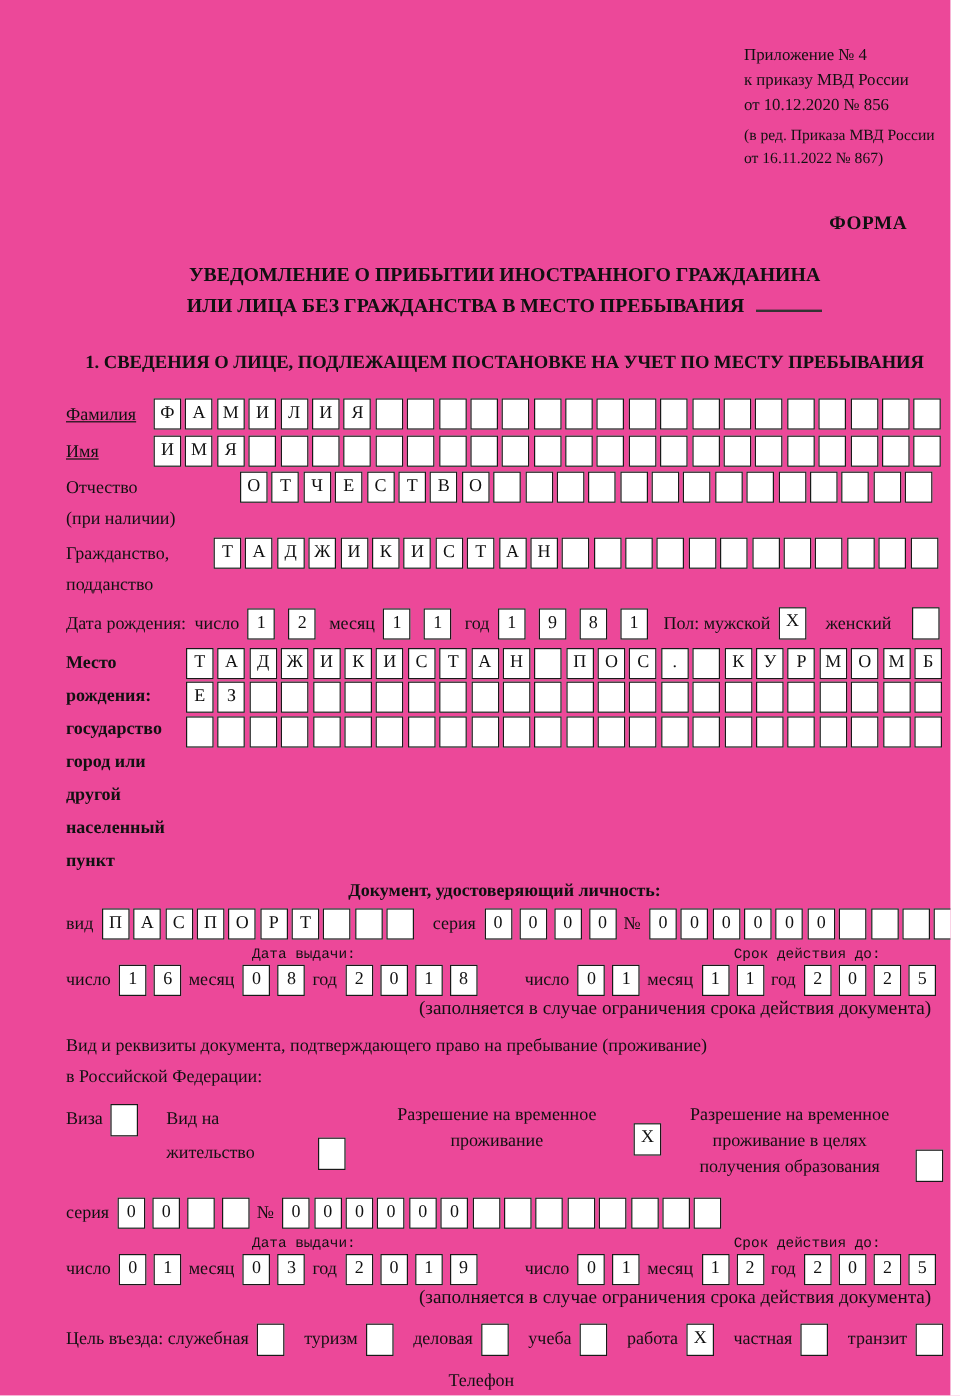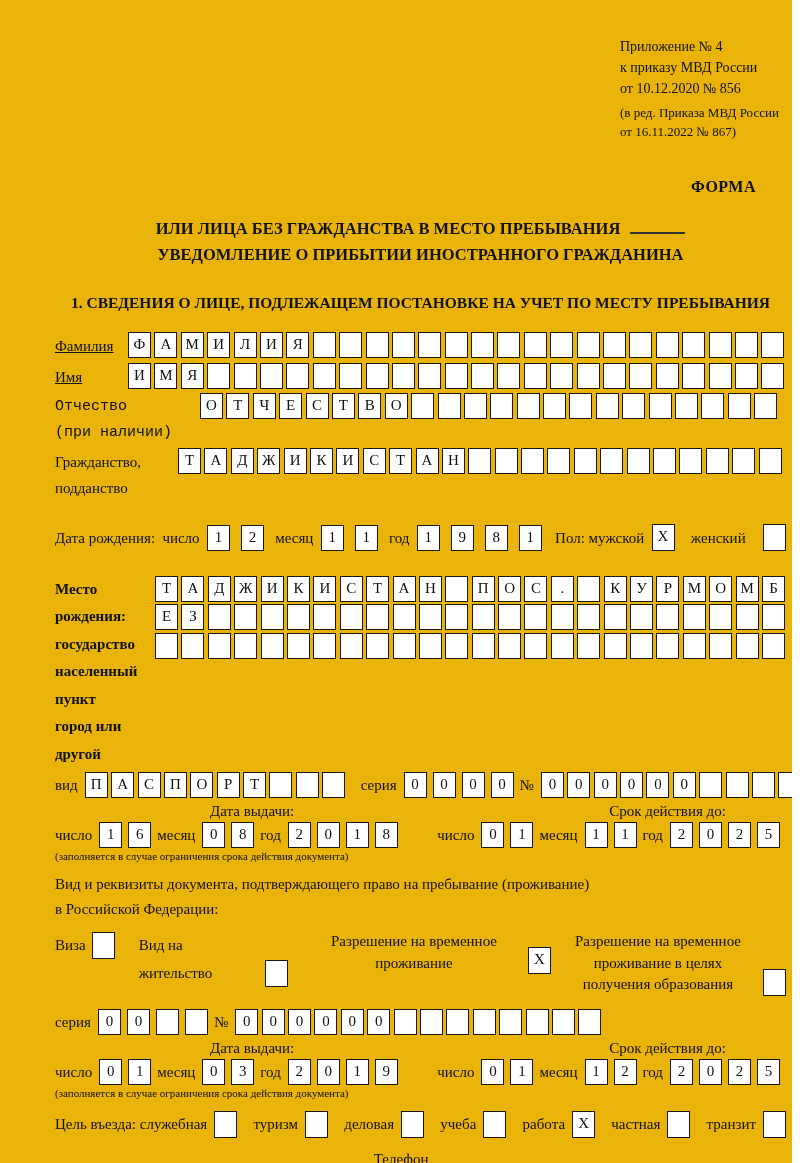--- a/index.html
+++ b/index.html
@@ -1,20 +1,20 @@
 <!DOCTYPE html>
 <html><head>
 <meta charset="utf-8">
 <style>
   html,body{margin:0;padding:0;background:#fff;}
   .page{
     width:792px;height:1163px;box-sizing:border-box;
     padding:36px 6px 0 55px;
     font-family:"Liberation Serif","DejaVu Serif",serif;
-    font-size:15px;color:#111;background:#eab308;overflow:hidden;
+    font-size:15px;color:#111;background:#ec4899;overflow:hidden;
   }
   
   .hdr{margin-left:565px;line-height:1.5;font-size:14px;}
   .hdr .sub{font-size:13px;margin-top:5px;line-height:1.45;}
   .forma{text-align:right;padding-right:30px;margin-top:36px;font-weight:bold;font-size:16px;letter-spacing:.5px;}
   .title{text-align:center;font-weight:bold;font-size:16.5px;margin-top:20px;line-height:1.6;}
   .blank-line{display:inline-block;width:55px;border-bottom:2px solid #333;margin-left:10px;vertical-align:baseline;}
   .sec-head{text-align:center;font-weight:bold;font-size:15.5px;margin-top:26px;margin-bottom:20px;}
   
   .cells{display:inline-flex;flex-wrap:nowrap;}
@@ -22,65 +22,65 @@
     display:inline-block;box-sizing:border-box;flex:0 0 auto;
     width:23px;height:26px;border:1.8px solid #191919;margin-right:3.4px;
     text-align:center;line-height:23px;font-size:15px;background:#fff;
   }
   .dategroup .cell{margin-right:6px;}
   .wide .cell{margin-right:11px;}
   .box-wrap .cell{width:23px;height:27px;margin-right:0;}
   
   .crow{display:flex;align-items:flex-start;margin-bottom:2.5px;}
   .lblcol{flex:0 0 auto;line-height:28px;}
-  .w73{width:73px;text-decoration:underline;} .w145{width:145px;font-family:Liberation Mono, monospace;} .w123{width:123px;} .w100{width:100px;font-weight:bold;}
+  .w73{width:73px;text-decoration:underline;} .w145{width:145px;} .w123{width:123px;} .w100{width:100px;font-weight:bold;}
   .lbl2{line-height:24px;}
   .mrow{margin-bottom:2.5px;display:flex;}
   .inline-lbl{line-height:28px;margin-right:8px;}
   .drow{display:flex;align-items:center;}
   .drow .inline-lbl{margin-right:7px;}
-  .labels-row{display:flex;font-size:15px;margin-top:4px;margin-bottom:1px;}
-  .note-right{text-align:left;padding-right:10px;font-size:11px;margin-top:1px;}
+  .labels-row{display:flex;font-size:12px;margin-top:4px;margin-bottom:1px;font-family:Liberation Mono, monospace;}
+  .note-right{text-align:right;padding-right:10px;font-size:16px;margin-top:1px;}
   .para{margin-top:10px;line-height:1.7;}
   .doc-head{text-align:center;font-weight:bold;margin:3px 0 4px 0;}
   
   .permit-row{display:flex;align-items:flex-start;margin-top:8px;}
   .permit-item{display:flex;align-items:flex-end;}
   .permit-item .txt{line-height:1.45;}
   .permit-item .ctr{text-align:center;}
   .permit-row .box-wrap{margin-left:10px;margin-top:1px;}
   
   .purpose-row{display:flex;align-items:flex-end;justify-content:space-between;margin-top:12px;}
   .purpose-item{display:flex;align-items:center;}
   .purpose-item .t{margin-right:7px;}
   .purpose2-row{display:flex;align-items:center;margin-top:7px;margin-left:75px;}
-  .mt6{margin-top:24px;justify-content:space-between;} .mt12{margin-top:12px;}
+  .mt6{margin-top:6px;} .mt12{margin-top:12px;}
 </style>
 </head>
 <body>
 
 <div class="page">
 
   <div class="hdr">
     <div>Приложение № 4</div>
     <div>к приказу МВД России</div>
     <div>от 10.12.2020 № 856</div>
     <div class="sub">
       <div>(в ред. Приказа МВД России</div>
       <div>от 16.11.2022 № 867)</div>
     </div>
   </div>
 
   <div class="forma">ФОРМА</div>
 
   <div class="title">
+    <div>УВЕДОМЛЕНИЕ О ПРИБЫТИИ ИНОСТРАННОГО ГРАЖДАНИНА</div>
     <div>
       <span>ИЛИ ЛИЦА БЕЗ ГРАЖДАНСТВА В МЕСТО ПРЕБЫВАНИЯ</span><span class="blank-line"></span>
     </div>
-    <div>УВЕДОМЛЕНИЕ О ПРИБЫТИИ ИНОСТРАННОГО ГРАЖДАНИНА</div>
   </div>
 
   <div class="sec-head">1. СВЕДЕНИЯ О ЛИЦЕ, ПОДЛЕЖАЩЕМ ПОСТАНОВКЕ НА УЧЕТ ПО МЕСТУ ПРЕБЫВАНИЯ</div>
 
   <div class="crow">
     <span class="lblcol w73">Фамилия</span>
     <span class="cells">
         <span class="cell">Ф</span>
         <span class="cell">А</span>
         <span class="cell">М</span>
@@ -229,22 +229,22 @@
     <span class="inline-lbl" style="margin-left:16px">женский</span>
     <span class="cells box-wrap" style="margin-left:10px">
         <span class="cell"></span>
       </span>
   </div>
 
   <div class="crow mt6">
     <span class="lblcol w100" style="line-height:27.5px">
       <div>Место рождения:</div>
       <div>государство</div>
+      <div>город или другой</div>
       <div>населенный пункт</div>
-      <div>город или другой</div>
     </span>
     <span>
       <div class="mrow">
           <span class="cells">
             <span class="cell">Т</span>
             <span class="cell">А</span>
             <span class="cell">Д</span>
             <span class="cell">Ж</span>
             <span class="cell">И</span>
             <span class="cell">К</span>
@@ -320,20 +320,21 @@
             <span class="cell"></span>
             <span class="cell"></span>
             <span class="cell"></span>
             <span class="cell"></span>
             <span class="cell"></span>
           </span>
         </div>
     </span>
   </div>
 
+  <div class="doc-head">Документ, удостоверяющий личность:</div>
   <div class="drow">
     <span class="inline-lbl" style="width:42px">вид</span>
     <span class="cells">
         <span class="cell">П</span>
         <span class="cell">А</span>
         <span class="cell">С</span>
         <span class="cell">П</span>
         <span class="cell">О</span>
         <span class="cell">Р</span>
         <span class="cell">Т</span>

